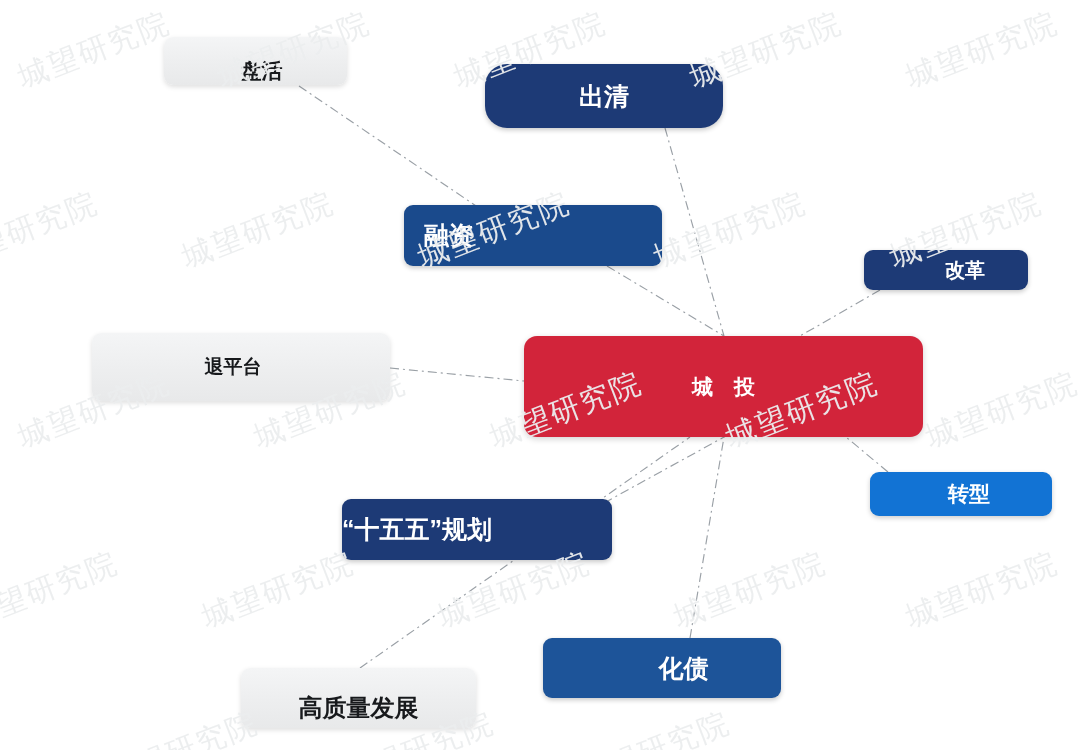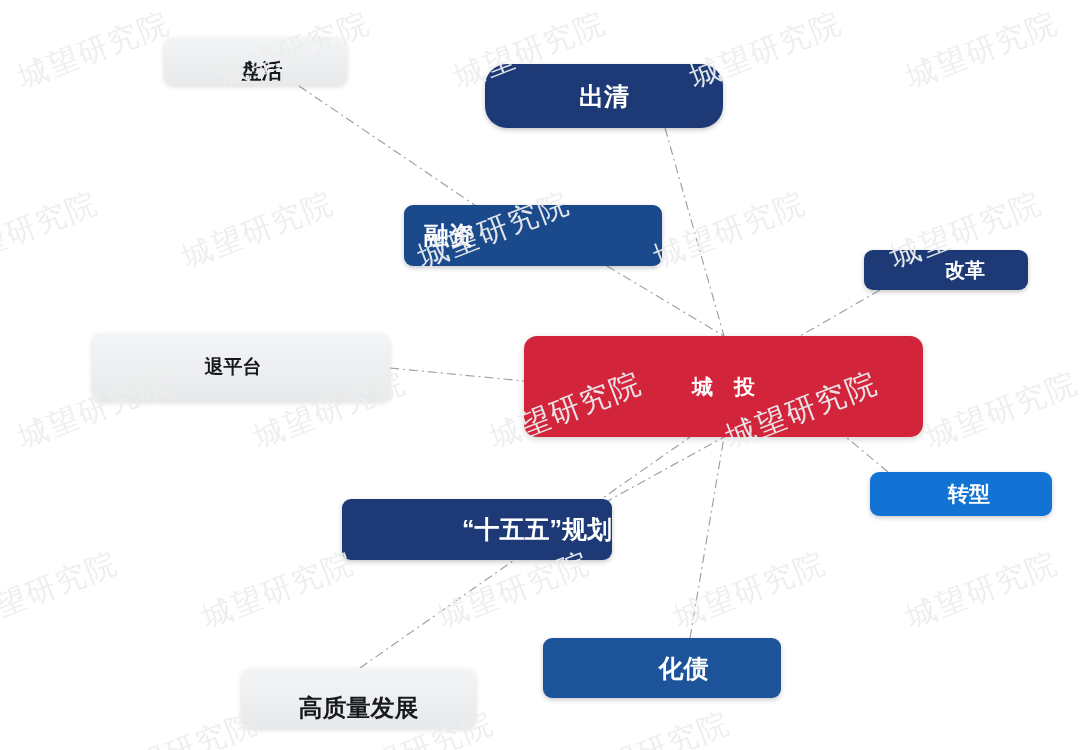--- a/index.html
+++ b/index.html
@@ -108,21 +108,21 @@
       <div class="node navy dark" style="left: 864px; top: 250px; width: 164px; height: 40px; font-size: 20px; padding-left: 38px;">
         <span class="label" style="text-align: center;">改革</span>
       </div>
       <div class="node grey light" style="left: 92px; top: 333px; width: 298px; height: 68px; font-size: 19px;">
         <span class="label" style="text-align: center; transform: translateX(-8px);">退平台</span>
       </div>
       <div class="node blue dark" style="left: 870px; top: 472px; width: 182px; height: 44px; font-size: 21px;">
         <span class="label" style="text-align: center; margin-left: 16px;">转型</span>
       </div>
       <div class="node navy dark" style="left: 342px; top: 499px; width: 270px; height: 61px; font-size: 25px;">
-        <span class="label" style="text-align: right;">“十五五”规划</span>
+        <span class="label" style="text-align: left;">“十五五”规划</span>
       </div>
       <div class="node navy3 dark" style="left: 543px; top: 638px; width: 238px; height: 60px; font-size: 25px;">
         <span class="label" style="text-align: center; margin-left: 43px;">化债</span>
       </div>
       <div class="node grey light" style="left: 241px; top: 668px; width: 235px; height: 60px; font-size: 24px;">
         <span class="label" style="text-align: center; margin-top: 20px;">高质量发展</span>
       </div>
       <div class="node center dark" style="left: 524px; top: 336px; width: 399px; height: 101px; font-size: 21px;">
         <span class="label" style="text-align: center;">城　投</span>
       </div>

